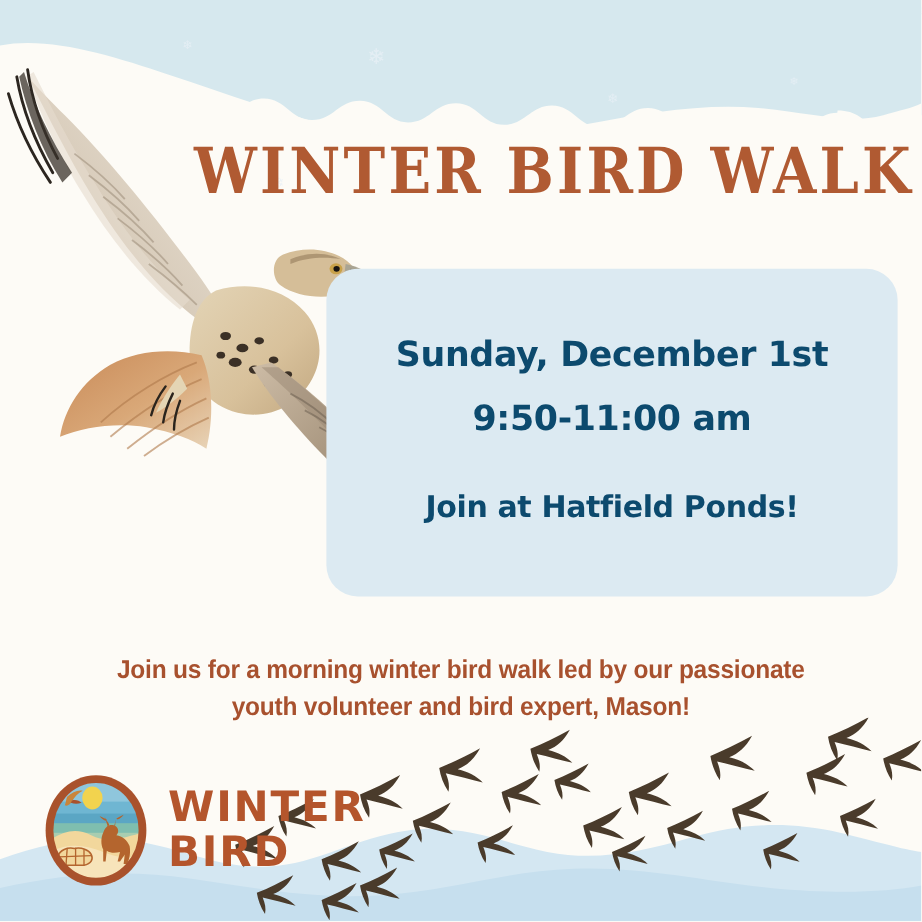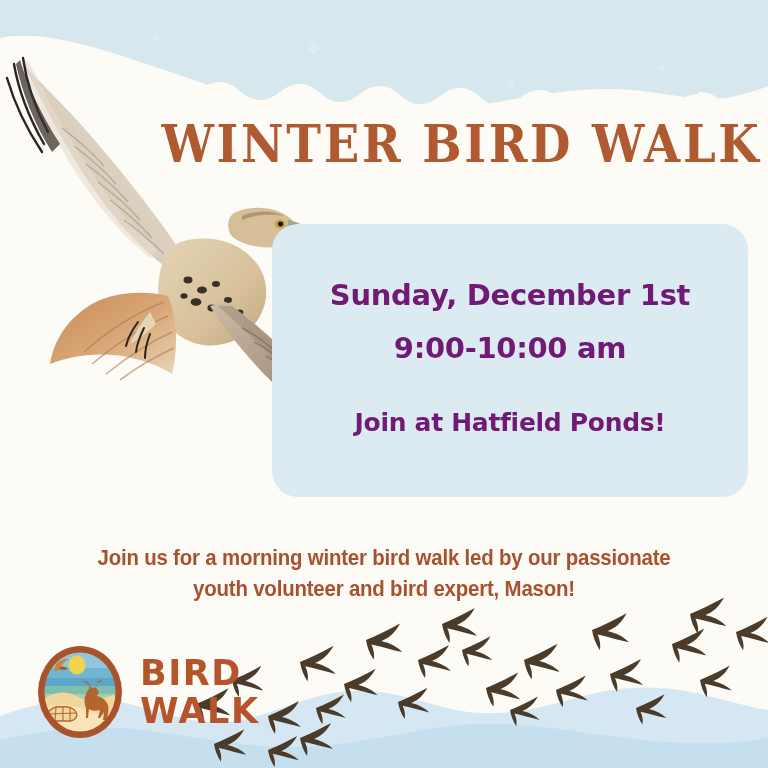--- a/index.html
+++ b/index.html
@@ -36,21 +36,21 @@
 
   
   .info-card{
     position:absolute;left:272px;top:224px;width:476px;height:273px;
     background:#DCEAF2;border-radius:26px;
     display:flex;flex-direction:column;align-items:center;justify-content:center;
   }
   .info-line{
     font-family:"DejaVu Sans",sans-serif;
     font-weight:700;
-    color:#701a75;
+    color:#0c4a6e;
     text-align:center;
     letter-spacing:-.3px;
   }
   .info-date{font-size:29px;margin-top:-6px;}
   .info-time{font-size:29px;margin-top:19px;}
   .info-place{font-size:25px;margin-top:43px;}
 
   
   .description{
     position:absolute;left:54px;top:543px;width:660px;
@@ -247,21 +247,21 @@
         <path d="M152,284 C148,292 145,300 144,308"></path>
         <path d="M158,290 C155,298 153,306 153,314"></path>
       </g>
     </svg>
   </div>
 
   <div class="title">WINTER BIRD WALK</div>
 
   <div class="info-card">
     <div class="info-line info-date">Sunday, December 1st</div>
-    <div class="info-line info-time">9:00-10:00 am</div>
+    <div class="info-line info-time">9:50-11:00 am</div>
     <div class="info-line info-place">Join at Hatfield Ponds!</div>
   </div>
 
   <div class="description">Join us for a morning winter bird walk led by our passionate youth volunteer and bird expert, Mason!</div>
 
   <div class="bottom-band">
     <svg width="768" height="170" viewBox="0 0 768 170" xmlns="http://www.w3.org/2000/svg">
       <path d="M0,118 C40,104 78,96 120,104 C160,112 186,126 224,124
                C264,122 296,100 340,94 C386,88 418,104 456,112
                C498,120 534,112 576,100 C618,88 656,86 700,96
@@ -393,18 +393,18 @@
             <path d="M24,67 L23,81"></path>
             <path d="M31,66.5 L31,81"></path>
             <path d="M38,68 L38,81"></path>
             <path d="M17,74 L44,73"></path>
           </g>
         </g>
         <ellipse cx="48" cy="52" rx="37.5" ry="41.5" fill="none" stroke="#A9522C" stroke-width="4"></ellipse>
       </svg>
     </div>
     <div class="logo-text">
+      <div>WINTER</div>
       <div>BIRD</div>
-      <div>WALK</div>
     </div>
   </div>
 
 </div>
 
 </body></html>

